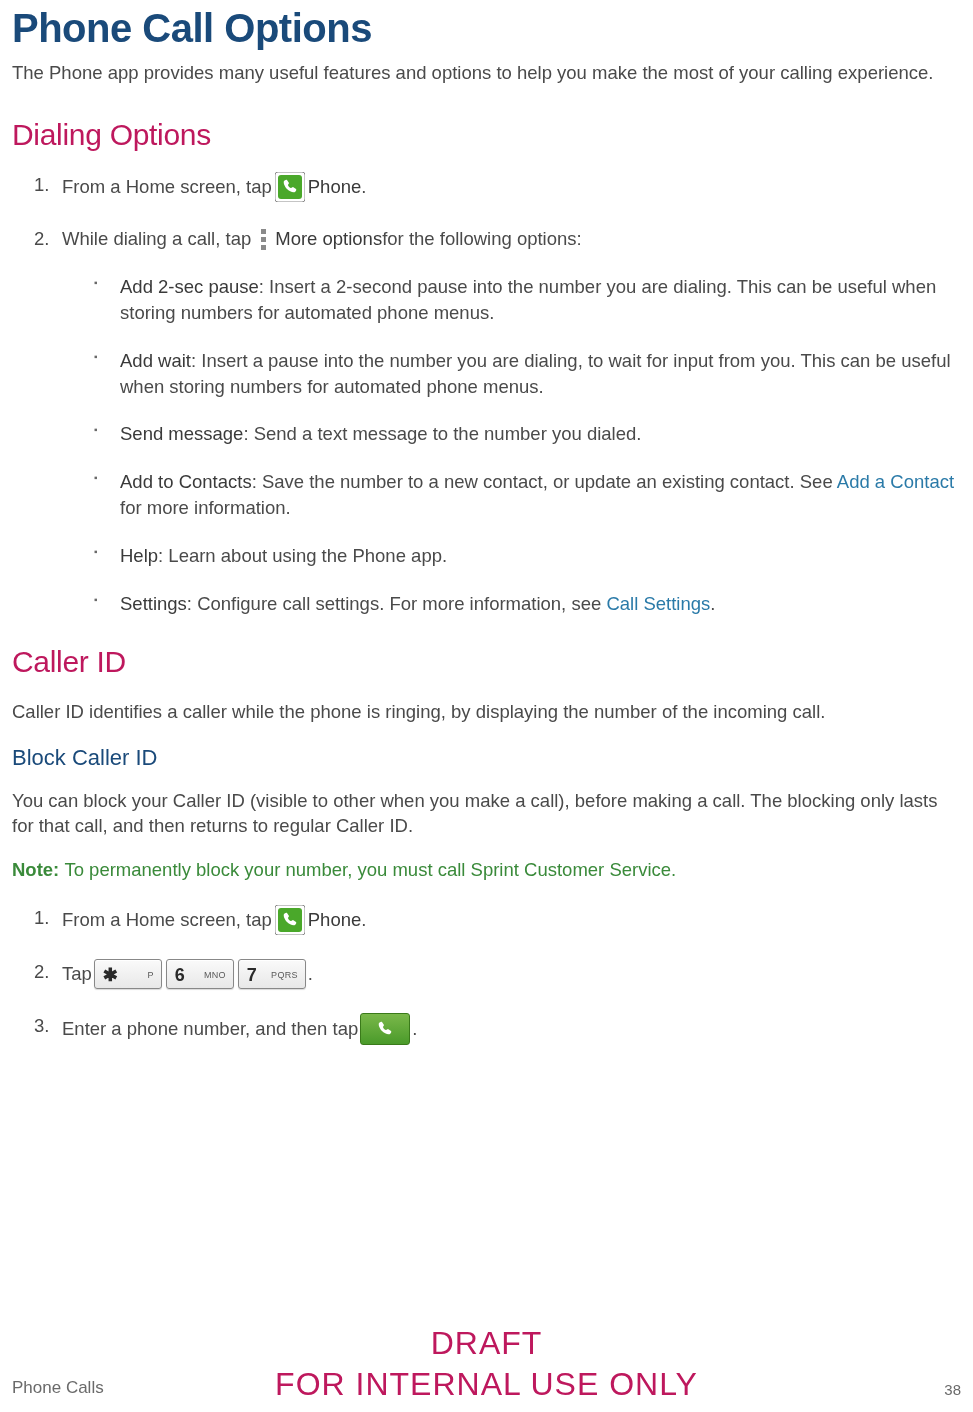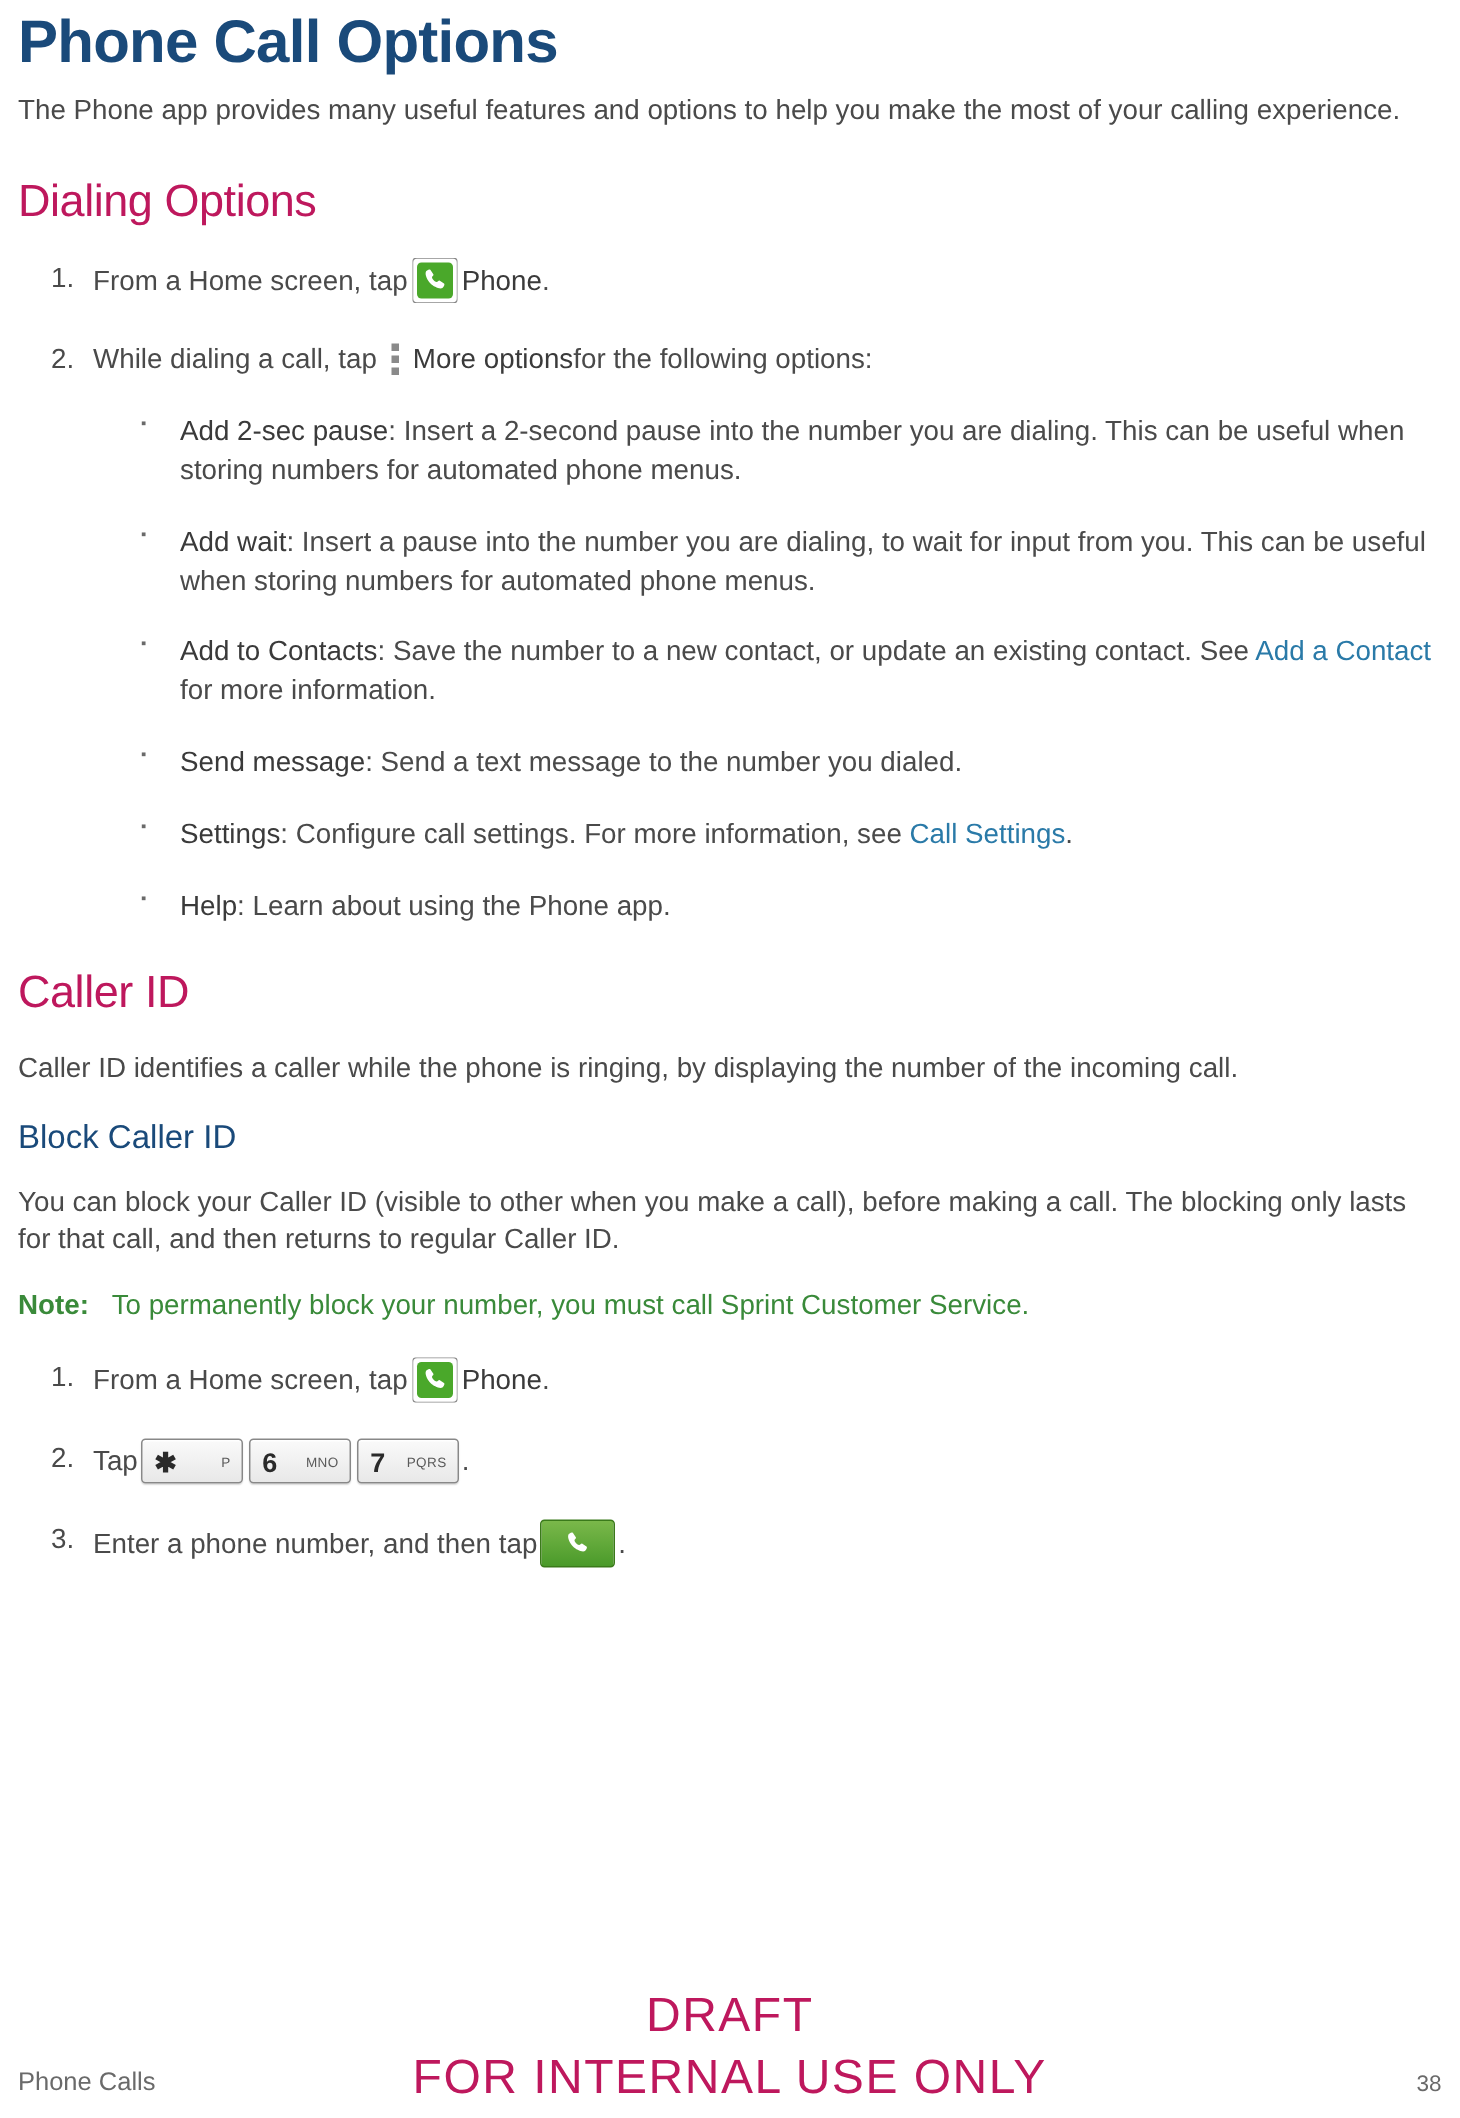--- a/index.html
+++ b/index.html
@@ -70,21 +70,21 @@
       content: "▪";
       position: absolute;
       left: -6px;
       top: 2px;
       font-size: 10px;
       color: #6a6a6a;
     }
     .bold { font-weight: normal; color: #3a3a3a; }
     .link { color: #2a7aa8; }
     .note-label { color: #3a8a3a; font-weight: bold; }
-    .note-body { color: #3a8a3a; margin-left: 10px; }
+    .note-body { color: #3a8a3a; }
     .note-row { margin: 16px 0 22px 0; }
     .para { margin: 12px 0 18px 0; }
     .icon-phone {
       display: inline-block;
       width: 30px; height: 30px;
       vertical-align: middle;
       position: relative;
       margin: 0 3px;
     }
     .icon-phone svg { display: block; }
@@ -196,24 +196,24 @@
           <span></span>
           <span></span>
           <span></span>
         </span>
       <span class="bold"> More options</span>
         <span> for the following options:</span>
     </span>
     <ul class="sub">
       <li><span class="bold">Add 2-sec pause</span><span>: Insert a 2-second pause into the number you are dialing. This can be useful when storing numbers for automated phone menus.</span></li>
       <li><span class="bold">Add wait</span><span>: Insert a pause into the number you are dialing, to wait for input from you. This can be useful when storing numbers for automated phone menus.</span></li>
+      <li><span class="bold">Send message</span><span>: Send a text message to the number you dialed.</span></li>
       <li><span class="bold">Add to Contacts</span><span>: Save the number to a new contact, or update an existing contact. See </span><span class="link">Add a Contact</span><span> for more information.</span></li>
-      <li><span class="bold">Send message</span><span>: Send a text message to the number you dialed.</span></li>
+      <li><span class="bold">Help</span><span>: Learn about using the Phone app.</span></li>
       <li><span class="bold">Settings</span><span>: Configure call settings. For more information, see </span><span class="link">Call Settings</span><span>.</span></li>
-      <li><span class="bold">Help</span><span>: Learn about using the Phone app.</span></li>
     </ul>
   </li>
 </ol>
 
 <h2>Caller ID</h2>
 <p class="intro" style="margin-bottom:14px;">Caller ID identifies a caller while the phone is ringing, by displaying the number of the incoming call.</p>
 
 <h3>Block Caller ID</h3>
 <p class="para">You can block your Caller ID (visible to other when you make a call), before making a call. The blocking only lasts for that call, and then returns to regular Caller ID.</p>
 

